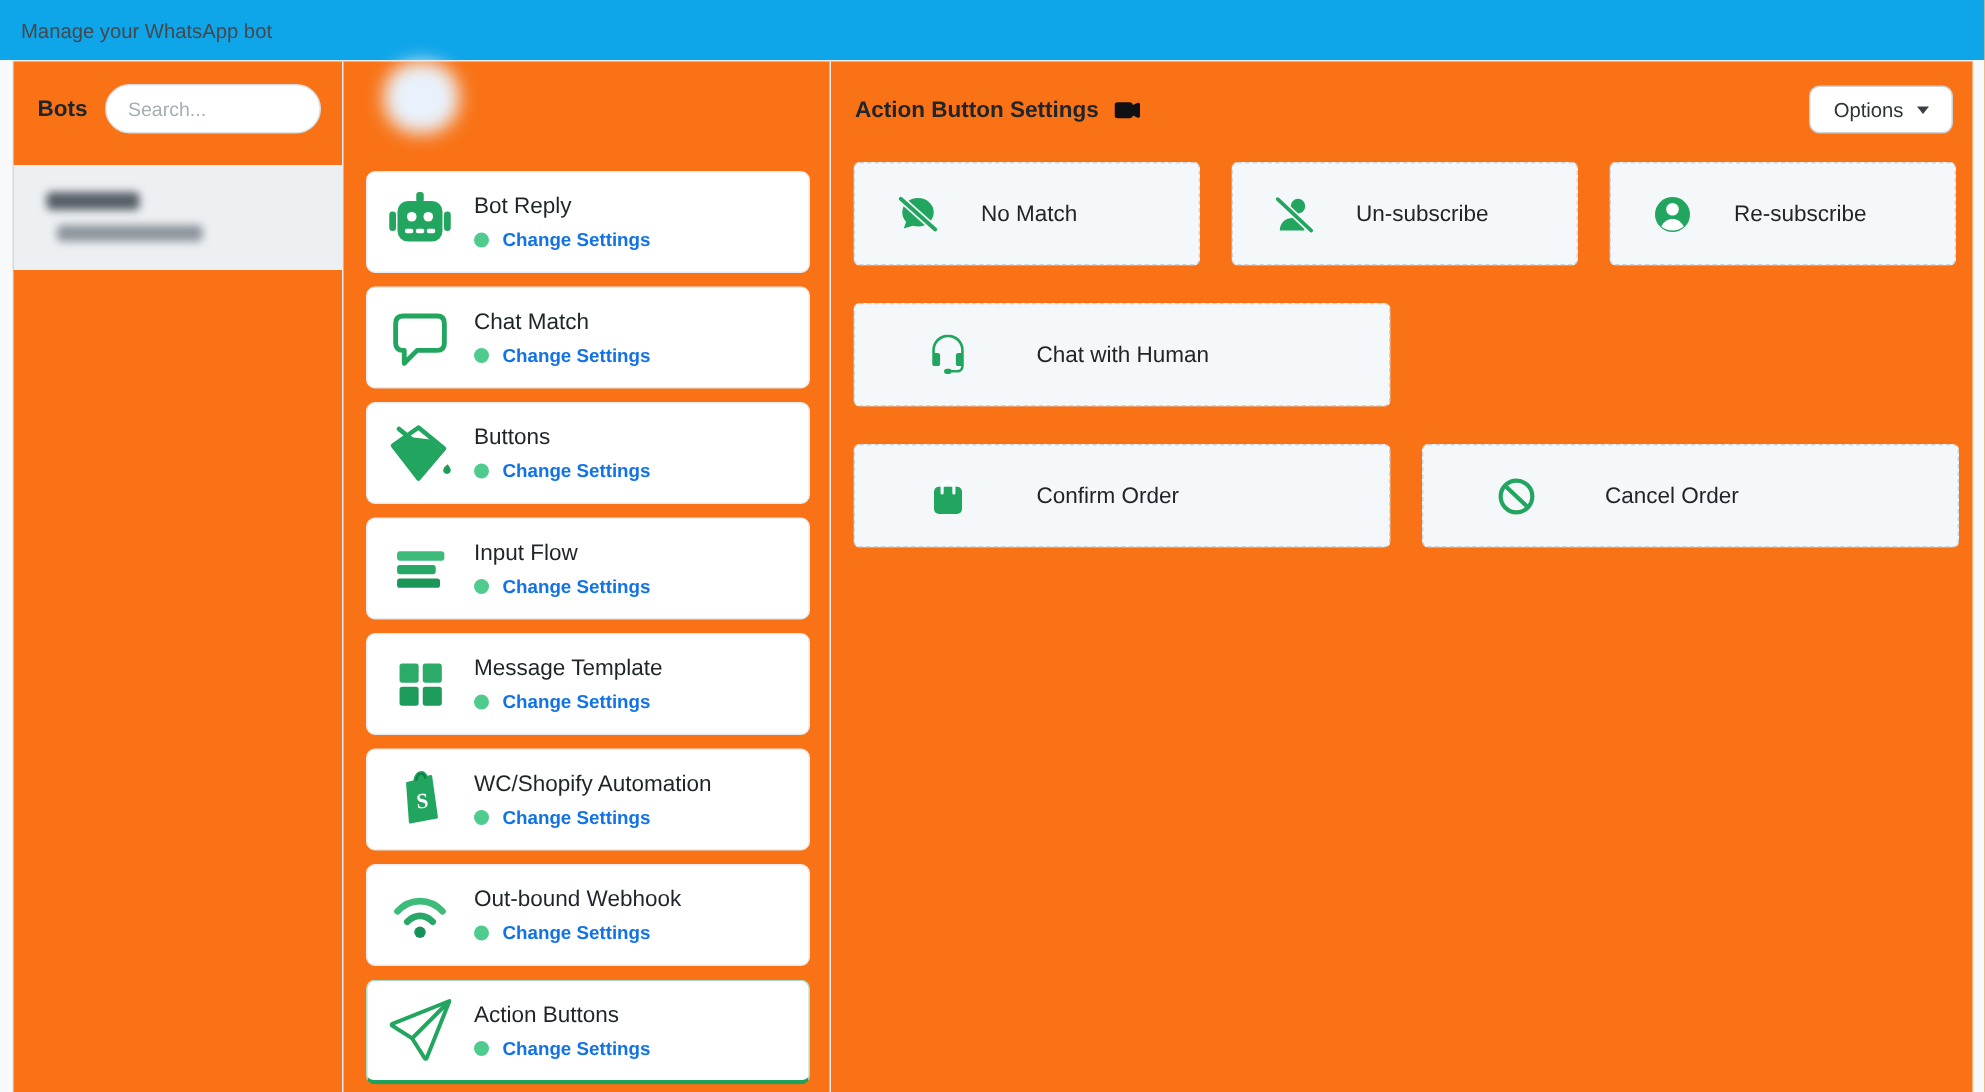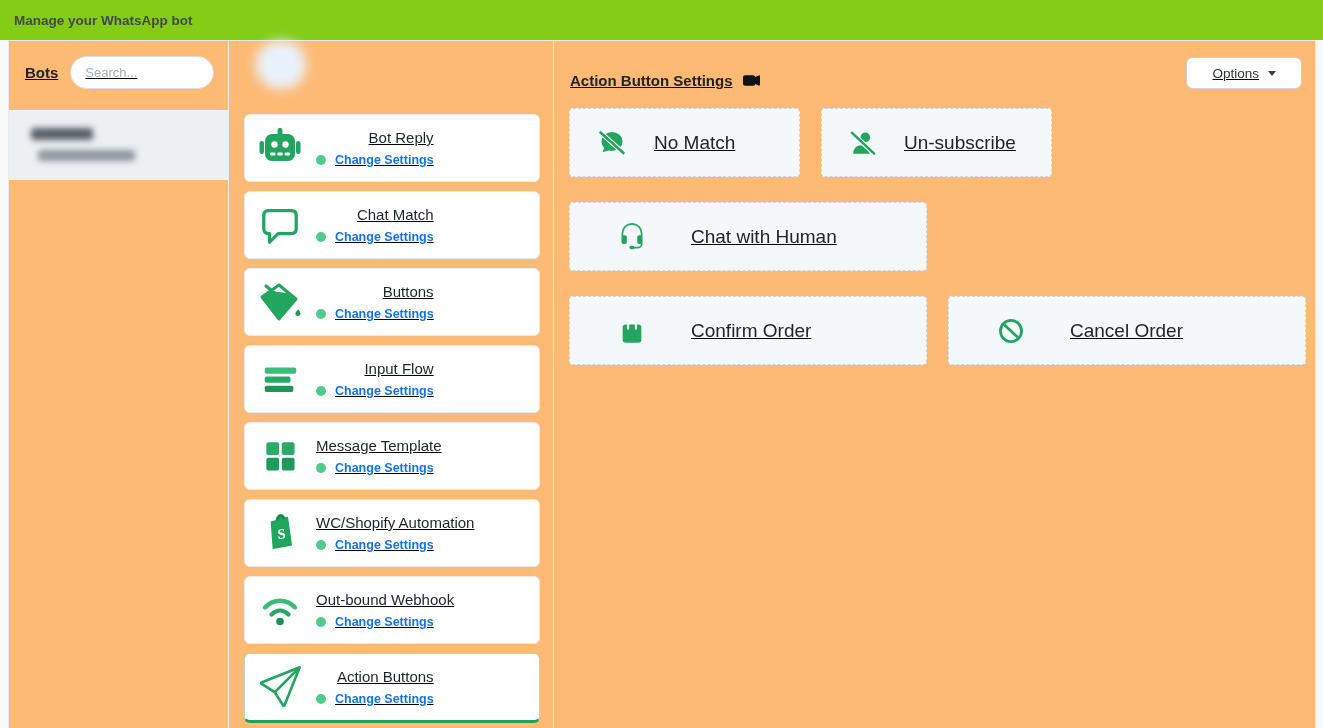--- a/index.html
+++ b/index.html
@@ -3,26 +3,26 @@
 <meta charset="utf-8">
 <style>
   * { box-sizing: border-box; }
   html,body { margin:0; padding:0; }
   body {
     width:1323px; height:728px; position:relative; overflow:hidden;
     background:#f7f9fa; font-family:"Liberation Sans", sans-serif;
   }
   
   .topbar { height:40px; display:flex; align-items:center; padding-left:14px;
-            background:#84cc16;font-weight:bold; }
+            background:#0ea5e9; }
   .topbar .title { font-size:13.5px; color:#45494e; }
   
   .content { position:absolute; top:40px; left:8px; width:1308px; bottom:0;
-             background:#fdba74; border:1px solid #e7eaee; border-bottom:none;
-             display:flex;text-decoration:underline; }
+             background:#f97316; border:1px solid #e7eaee; border-bottom:none;
+             display:flex; }
   
   .col-bots { width:220px; flex:0 0 220px; border-right:1px solid #e9ecef; }
   .bots-header { display:flex; align-items:center; gap:12px; padding:15px 14px 14px 16px; }
   .bots-title { font-weight:700; font-size:15px; color:#212529; }
   .search { flex:1; min-width:0; height:33px; border:1px solid #d9dee3; border-radius:17px;
             padding:0 14px; font-size:13px; color:#495057; outline:none;
             font-family:"Liberation Sans", sans-serif; background:#fff; }
   .search::placeholder { color:#a6adb5; }
   .bot-item { margin-top:7px; border-top:1px solid #eef1f3; background:#edf0f3;
               height:70px; padding:17px 0 0 22px; cursor:pointer; }
@@ -32,47 +32,47 @@
                     margin-top:10px; margin-left:7px; }
   
   .col-features { width:325px; flex:0 0 325px; border-right:1px solid #e9ecef; position:relative; }
   .blob { position:absolute; top:0; left:27px; width:50px; height:48px;
           background:#e9f2fc; border-radius:46%; filter:blur(6px); }
   .feature-list { margin:73px 0 0 15px; width:296px; display:flex; flex-direction:column; gap:9px; }
   .fcard { height:68px; background:#fff; border:1px solid #e8ebee; border-radius:6px;
            display:flex; align-items:center; padding-left:11px; cursor:pointer; }
   .fcard.selected { border-color:#abdcc5; border-bottom:3px solid #1fa05c; height:70px; }
   .ficon { width:48px; display:flex; justify-content:center; align-items:center; }
-  .fmeta { margin-left:12px;text-align:right; }
+  .fmeta { margin-left:12px; }
   .ftitle { font-size:15px; color:#1f2429; font-weight:500; margin-bottom:7px; }
   .fstatus { display:flex; align-items:center; gap:9px; }
   .dot { width:10px; height:10px; border-radius:50%; background:#4fcb8d; }
   .flink { font-size:12.5px; font-weight:700; color:#1273e6; text-decoration:none; cursor:pointer; }
   
   .col-panel { flex:1; min-width:0; }
-  .panel-head { display:flex; align-items:flex-end; padding:16px 13px 0 16px; height:48px; }
+  .panel-head { display:flex; align-items:center; padding:16px 13px 0 16px; height:48px; }
   .panel-title { font-size:15px; font-weight:600; color:#212529; }
   .cam { margin-left:11px; display:flex; align-items:center; }
   .options-btn { margin-left:auto; display:flex; align-items:center; gap:9px;
                  background:#fff; border:1px solid #ccd2d8; border-radius:7px;
-                 height:32px; padding:0 25px; font-size:13.5px; color:#2e3338;
+                 height:32px; padding:0 15px; font-size:13.5px; color:#2e3338;
                  cursor:pointer; font-family:"Liberation Sans", sans-serif; }
   .caret { width:0; height:0; border-left:4.5px solid transparent;
            border-right:4.5px solid transparent; border-top:5px solid #3a3f44; }
   .panel-body { margin-top:19px; padding:0 13px 0 15px; display:flex;
                 flex-direction:column; gap:25px; }
   .arow { display:flex; gap:21px; }
   .abtn { background:#f5f8fb; border:1px dashed #ccd3da; border-radius:4px;
           height:69px; display:flex; align-items:center; cursor:pointer; }
   .abtn.w3 { flex:0 0 231px; }
   .abtn.w2 { flex:0 0 358px; }
   .aicon { display:flex; align-items:center; }
   .w3 .aicon { margin-left:27px; }
   .w2 .aicon { margin-left:48px; }
-  .albl { font-size:19px; color:#212529; font-weight:500; }
+  .albl { font-size:15px; color:#212529; font-weight:500; }
   .w3 .albl { margin-left:27px; }
   .w2 .albl { margin-left:45px; }
   svg { display:block; }
 </style>
 </head>
 <body>
 
 <div class="topbar">
   <span class="title">Manage your WhatsApp bot</span>
 </div>
@@ -268,20 +268,30 @@
           <span class="aicon">
             <svg width="28" height="28" viewBox="0 0 30 30">
               <circle cx="17.5" cy="9" r="5.2" fill="#22a55f"></circle>
               <path d="M4.5 26.5c0-5.5 3.8-9 8.8-9s8.8 3.5 8.8 9z" fill="#22a55f"></path>
               <line x1="3" y1="4" x2="27" y2="26.5" stroke="#f5f8fb" stroke-width="5"></line>
               <line x1="3" y1="4" x2="27" y2="26.5" stroke="#22a55f" stroke-width="2.6" stroke-linecap="round"></line>
             </svg>
           </span>
           <span class="albl">Un-subscribe</span>
         </div>
+        <div class="abtn w3">
+          <span class="aicon">
+            <svg width="28" height="28" viewBox="0 0 30 30">
+              <circle cx="15" cy="15" r="12.5" fill="#22a55f"></circle>
+              <circle cx="15" cy="11.3" r="4.5" fill="#fff"></circle>
+              <path d="M7 23.6c1.8-3.7 4.7-5.4 8-5.4s6.2 1.7 8 5.4a12.5 12.5 0 0 1-16 0z" fill="#fff"></path>
+            </svg>
+          </span>
+          <span class="albl">Re-subscribe</span>
+        </div>
       </div>
 
       <div class="arow">
         <div class="abtn w2">
           <span class="aicon">
             <svg width="28" height="28" viewBox="0 0 16 16" fill="#22a55f">
               <path d="M8 1a5 5 0 0 0-5 5v1h1a1 1 0 0 1 1 1v3a1 1 0 0 1-1 1H3a1 1 0 0 1-1-1V6a6 6 0 1 1 12 0v6a2.5 2.5 0 0 1-2.5 2.5H9.366a1 1 0 0 1-.866.5h-1a1 1 0 1 1 0-2h1a1 1 0 0 1 .866.5H11.5A1.5 1.5 0 0 0 13 12h-1a1 1 0 0 1-1-1V8a1 1 0 0 1 1-1h1V6a5 5 0 0 0-5-5z"></path>
             </svg>
           </span>
           <span class="albl">Chat with Human</span>

